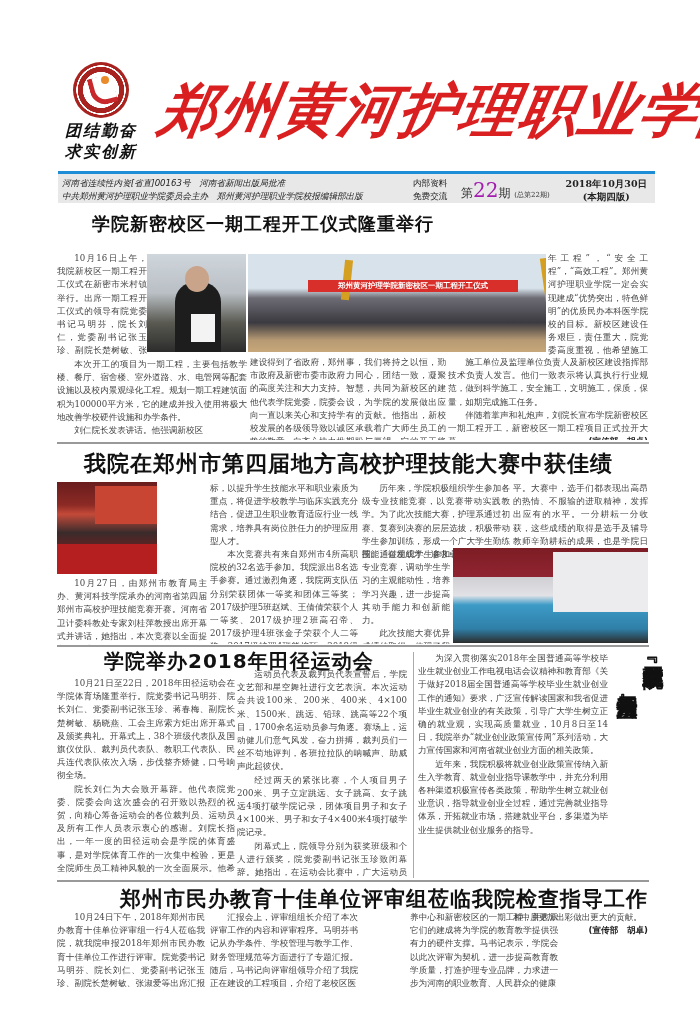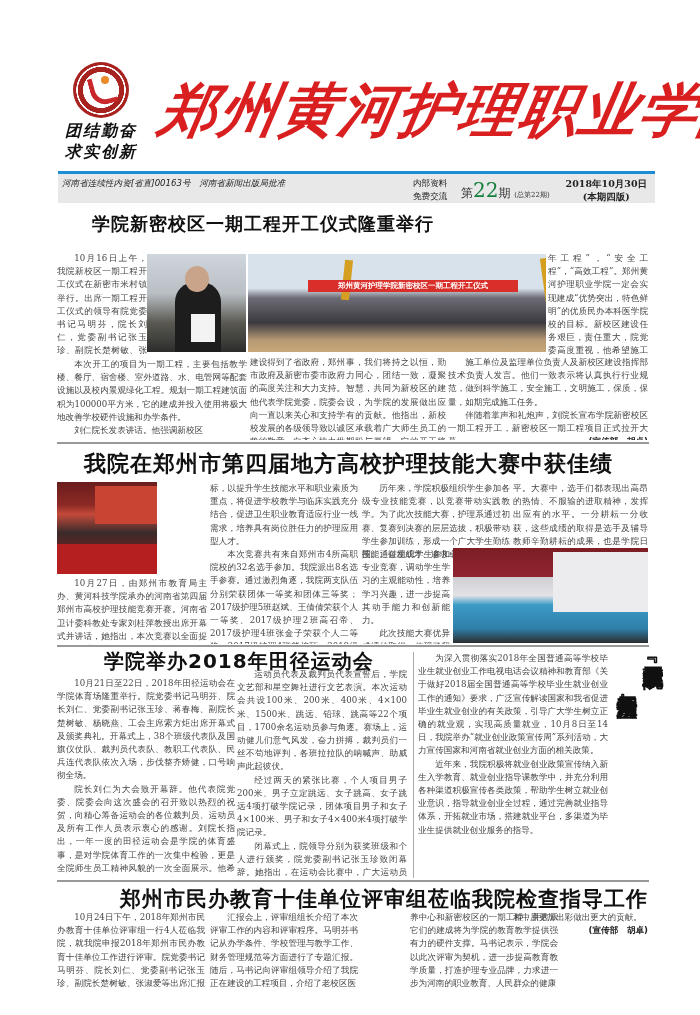--- a/index.html
+++ b/index.html
@@ -15,21 +15,21 @@
   .logo::after { content: ""; position: absolute; left: 28px; top: 14px; width: 8px; height: 8px; border-radius: 50%; background: #e98a2b; }
   .motto { position: absolute; left: 10px; top: 60px; width: 80px; font-family: "DejaVu Serif", serif; font-size: 16px; line-height: 21px; color: #111; font-style: italic; letter-spacing: 2px; font-weight: bold; }
   .title-calligraphy { position: absolute; left: 105px; top: 0px; width: 500px; height: 100px; font-family: "DejaVu Serif", serif;
           font-size: 58px; color: #d91f1f; font-style: italic; font-weight: bold; letter-spacing: 2px; line-height: 100px; transform: skewX(-10deg); white-space: nowrap; }
 
   
   .infobar { position: absolute; left: 58px; top: 171px; width: 597px; height: 32px; background: #e8e8e8; border-top: 3px solid #1d8ed6; }
   .infobar .left { position: absolute; left: 4px; top: 3px; font-family: "DejaVu Sans", sans-serif; font-size: 8.6px; line-height: 13px; color: #222; font-style: italic; }
   .infobar .mid { position: absolute; left: 355px; top: 3px; font-family: "DejaVu Sans", sans-serif; font-size: 8.6px; line-height: 13px; color: #222; }
   .infobar .issue { position: absolute; left: 403px; top: 4px; font-size: 12px; color: #333; }
-  .infobar .issue .num { font-size: 20px; color: #15803d; }
+  .infobar .issue .num { font-size: 20px; color: #a21caf; }
   .infobar .issue .total { font-size: 7px; }
   .infobar .date { position: absolute; right: 8px; top: 3px; font-size: 9.5px; line-height: 13px; font-weight: bold; text-align: center; color: #222; }
 
   .headline { position: absolute; font-family: "DejaVu Sans", sans-serif; font-weight: bold; color: #111; white-space: nowrap; letter-spacing: 1px; }
   .text { position: absolute; font-family: "DejaVu Serif", serif; font-size: 8.6px; line-height: 13.2px; color: #444; text-align: justify; overflow: hidden; }
   .text p { text-indent: 2em; }
   .byline { font-family: "DejaVu Sans", sans-serif; font-weight: bold; color: #222; float: right; }
   .rule { position: absolute; height: 2px; background: #999; }
   .vrule { position: absolute; width: 1px; background: #aaa; }
 
@@ -58,20 +58,21 @@
   <div class="motto">
     <div>团结勤奋</div>
     <div>求实创新</div>
   </div>
   <div class="title-calligraphy">郑州黄河护理职业学院</div>
 </div>
 
 <div class="infobar">
   <div class="left">
     <div>河南省连续性内资[省直]00163号　河南省新闻出版局批准</div>
+    <div>中共郑州黄河护理职业学院委员会主办　郑州黄河护理职业学院校报编辑部出版</div>
   </div>
   <div class="mid">
     <div>内部资料</div>
     <div>免费交流</div>
   </div>
   <div class="issue">
     <span>第</span><span class="num">22</span><span>期</span>
     <span class="total">(总第22期)</span>
   </div>
   <div class="date">

